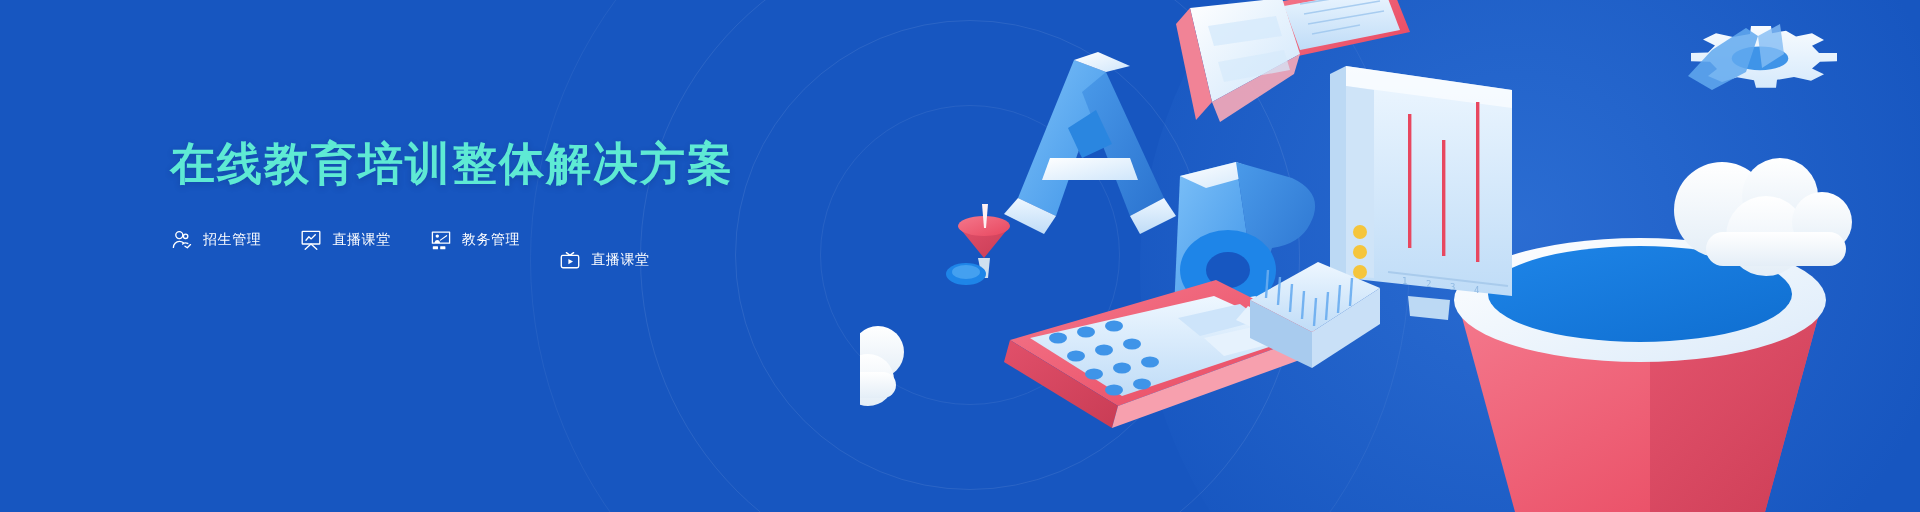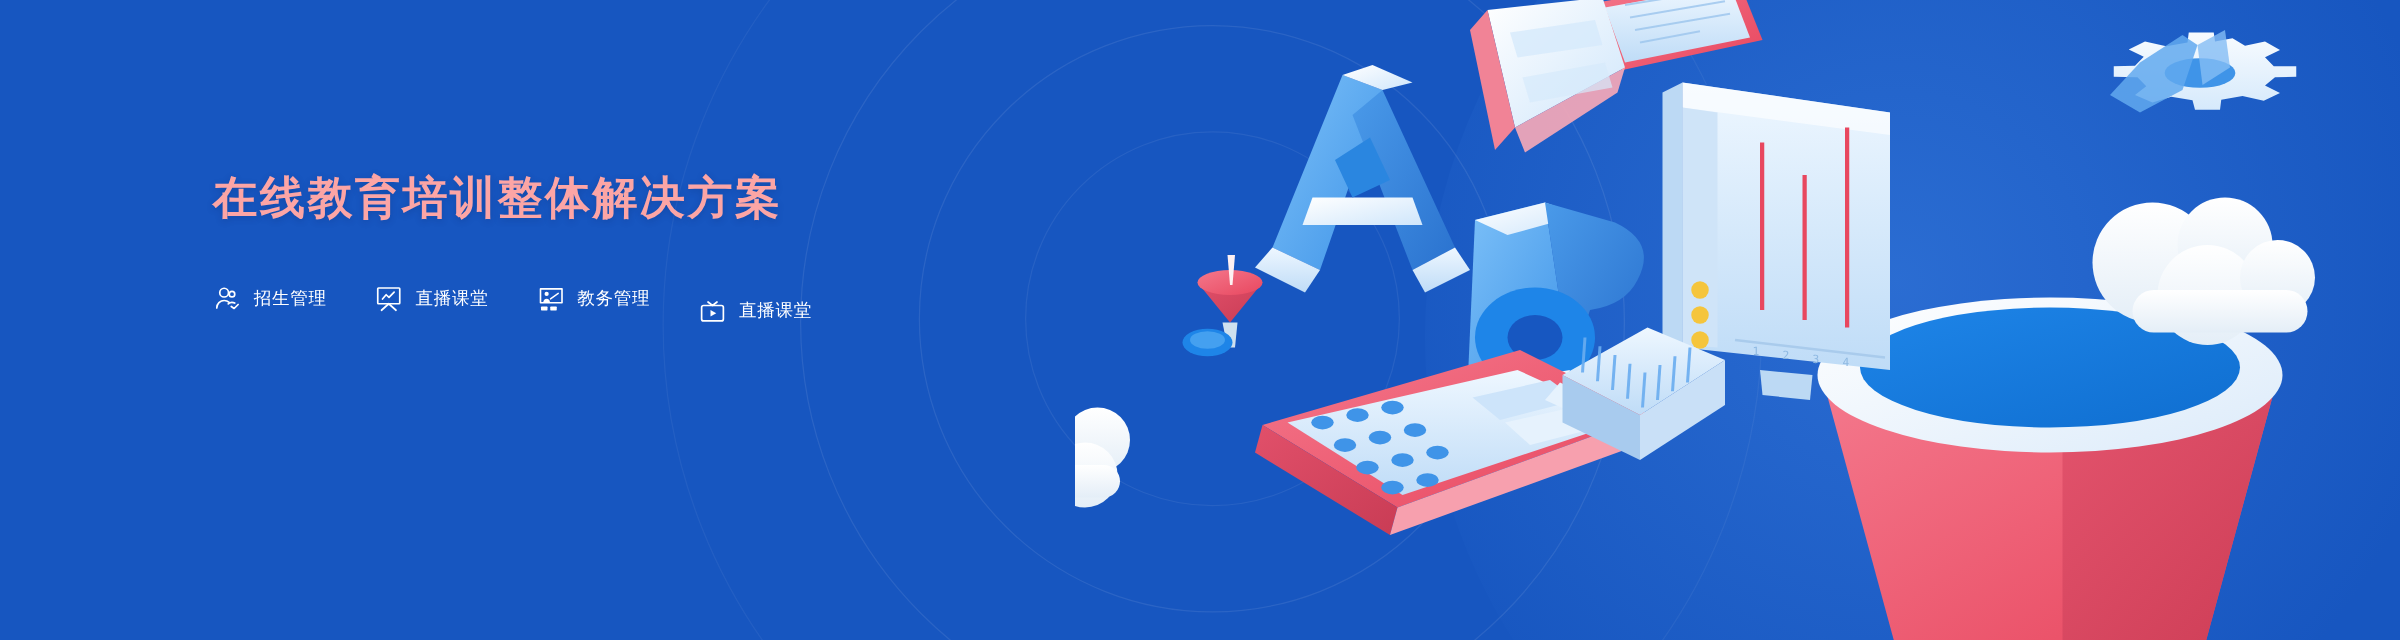--- a/index.html
+++ b/index.html
@@ -25,26 +25,26 @@
   .bg-glow{
     position:absolute;right:-120px;top:-180px;width:900px;height:900px;
     border-radius:50%;
     background:radial-gradient(circle at 42% 45%, rgba(70,140,235,.42) 0%, rgba(70,140,235,0) 62%);
     pointer-events:none;
   }
 
   
   .copy{position:absolute;left:170px;top:137px;width:620px;}
   .headline{
-    font-size:36px;line-height:1.18;font-weight:bold;color:#fca5a5;
+    font-size:45px;line-height:1.18;font-weight:bold;color:#5eead4;
     letter-spacing:2px;white-space:nowrap;
     text-shadow:0 2px 6px rgba(5,32,86,.22);
   }
   .features{
-    display:flex;align-items:center;margin-top:38px;
+    display:flex;align-items:flex-start;margin-top:38px;
   }
   .feature{
     display:flex;align-items:center;margin-right:38px;
     cursor:pointer;
   }
   .feature:last-child{margin-right:0;margin-top:20px;}
   .f-ico{
     width:24px;height:24px;flex:0 0 24px;margin-right:9px;
     display:flex;align-items:center;justify-content:center;
   }

